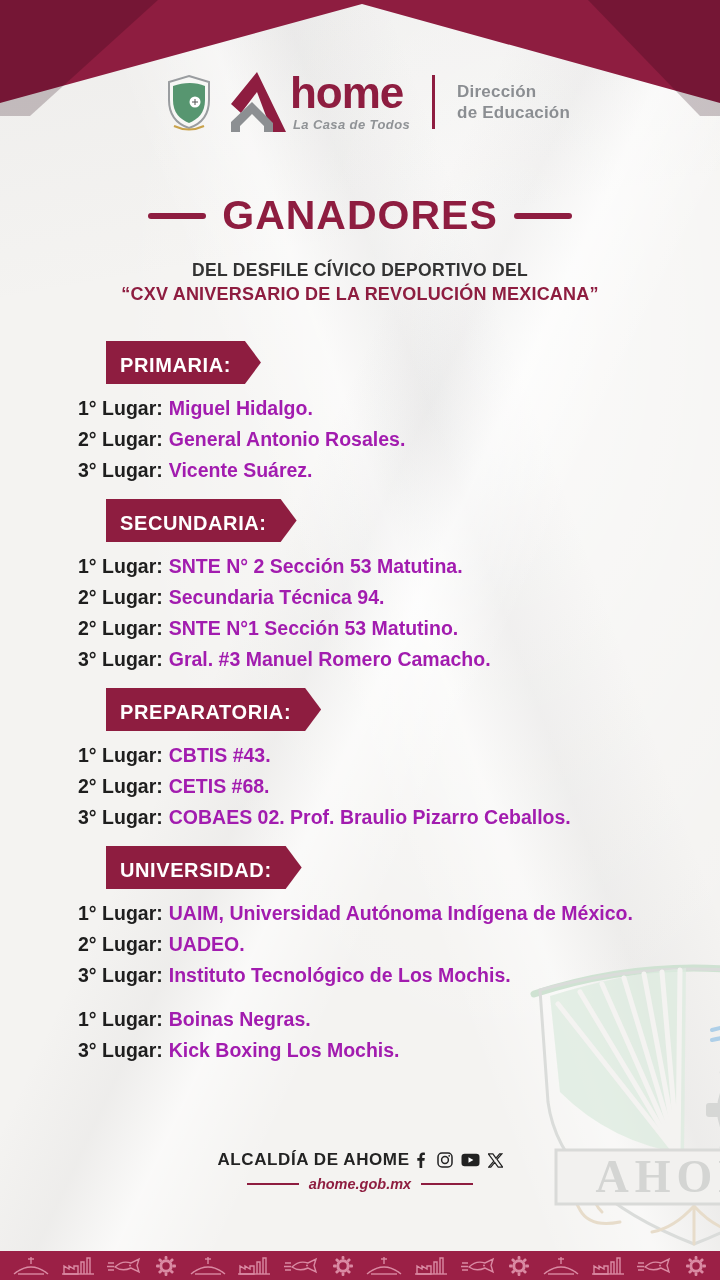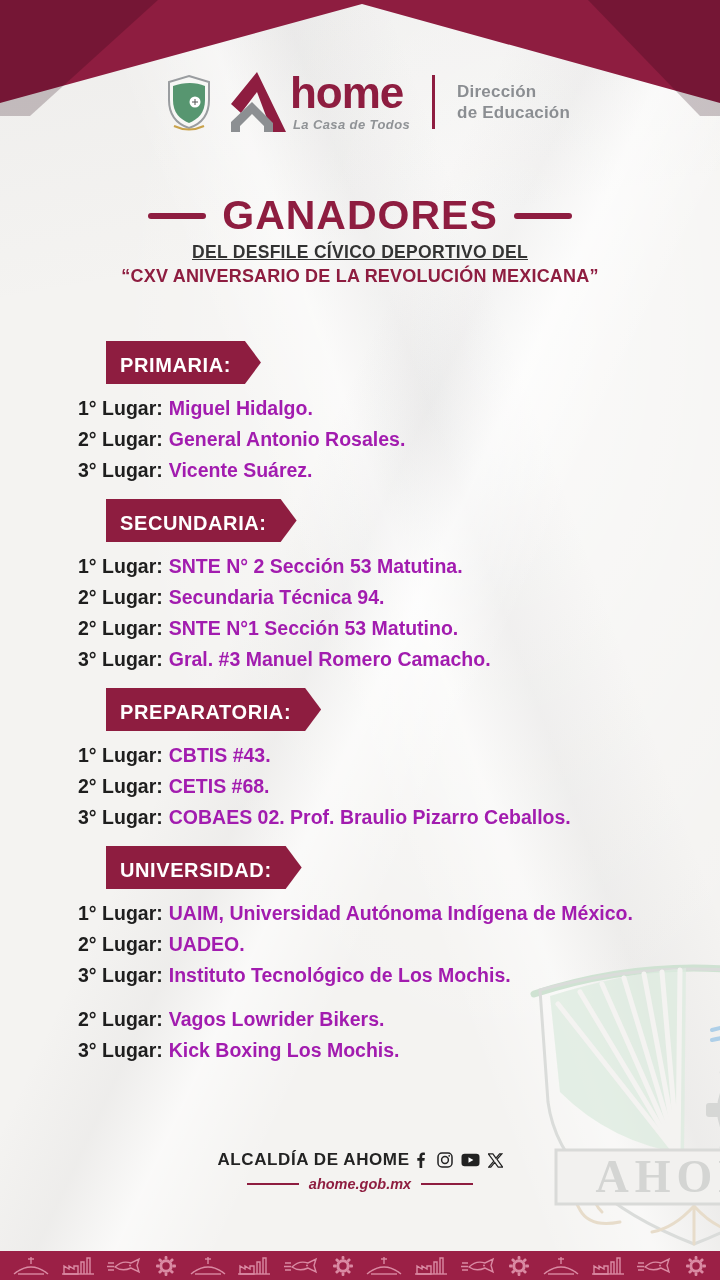--- a/index.html
+++ b/index.html
@@ -34,21 +34,21 @@
   .brand-word{font-size:44px; font-weight:800; line-height:.88; color:var(--maroon); letter-spacing:-1px;}
   .brand-col{display:flex; flex-direction:column;}
   .tagline{font-size:13px; font-style:italic; font-weight:700; color:#909396; letter-spacing:.4px; margin-top:4px; padding-left:3px;}
   .vdivider{width:3px; height:54px; background:var(--maroon); margin:0 6px;}
   .dept{font-size:17px; font-weight:700; color:var(--gray); line-height:1.25; letter-spacing:.2px;}
 
   .title-block{position:absolute; top:192px; width:100%; text-align:center; z-index:2;}
   .title-row{display:flex; align-items:center; justify-content:center; gap:16px;}
   .dash{width:58px; height:6px; border-radius:3px; background:var(--maroon);}
   .main-title{font-size:41px; font-weight:900; letter-spacing:1px; color:var(--maroon);}
-  .sub1{margin-top:3px; font-size:17.5px; font-weight:800; color:#333; letter-spacing:.3px;text-decoration:underline;}
+  .sub1{margin-top:21px; font-size:17.5px; font-weight:800; color:#333; letter-spacing:.3px;}
   .sub2{margin-top:3px; font-size:18px; font-weight:800; color:var(--maroon); letter-spacing:.2px;}
 
   .sections{position:absolute; top:341px; left:78px; right:24px; z-index:2;}
   .winner-section{margin-bottom:13px;}
   .badge{
     display:inline-block; background:var(--maroon); color:#fff;
     font-weight:800; font-size:20px; letter-spacing:.6px;
     padding:13px 30px 7px 14px; margin-bottom:9px;
     clip-path:polygon(0 0, calc(100% - 16px) 0, 100% 50%, calc(100% - 16px) 100%, 0 100%);
     margin-left:28px;
@@ -160,21 +160,21 @@
     <rect x="28" y="208" width="288" height="54" fill="#f2f1ef" stroke="#d9dad8" stroke-width="3"></rect>
     <text x="172" y="250" font-family="Liberation Serif, serif" font-size="46" font-weight="bold" fill="#d4d5d3" letter-spacing="6" text-anchor="middle" stroke="none">AHOME</text>
   </g>
 </svg>
 
 <div class="sections" id="sections">
     <section class="winner-section"><div class="badge">PRIMARIA:</div><div class="row"><span class="place">1° Lugar:</span><span class="name">Miguel Hidalgo.</span></div><div class="row"><span class="place">2° Lugar:</span><span class="name">General Antonio Rosales.</span></div><div class="row"><span class="place">3° Lugar:</span><span class="name">Vicente Suárez.</span></div></section>
     <section class="winner-section"><div class="badge">SECUNDARIA:</div><div class="row"><span class="place">1° Lugar:</span><span class="name">SNTE N° 2 Sección 53 Matutina.</span></div><div class="row"><span class="place">2° Lugar:</span><span class="name">Secundaria Técnica 94.</span></div><div class="row"><span class="place">2° Lugar:</span><span class="name">SNTE N°1 Sección 53 Matutino.</span></div><div class="row"><span class="place">3° Lugar:</span><span class="name">Gral. #3 Manuel Romero Camacho.</span></div></section>
     <section class="winner-section"><div class="badge">PREPARATORIA:</div><div class="row"><span class="place">1° Lugar:</span><span class="name">CBTIS #43.</span></div><div class="row"><span class="place">2° Lugar:</span><span class="name">CETIS #68.</span></div><div class="row"><span class="place">3° Lugar:</span><span class="name">COBAES 02. Prof. Braulio Pizarro Ceballos.</span></div></section>
     <section class="winner-section"><div class="badge">UNIVERSIDAD:</div><div class="row"><span class="place">1° Lugar:</span><span class="name">UAIM, Universidad Autónoma Indígena de México.</span></div><div class="row"><span class="place">2° Lugar:</span><span class="name">UADEO.</span></div><div class="row"><span class="place">3° Lugar:</span><span class="name">Instituto Tecnológico de Los Mochis.</span></div></section>
-    <section class="winner-section"><div class="row"><span class="place">2° Lugar:</span><span class="name">Vagos Lowrider Bikers.</span></div><div class="row"><span class="place">3° Lugar:</span><span class="name">Kick Boxing Los Mochis.</span></div></section>
+    <section class="winner-section"><div class="row"><span class="place">1° Lugar:</span><span class="name">Boinas Negras.</span></div><div class="row"><span class="place">3° Lugar:</span><span class="name">Kick Boxing Los Mochis.</span></div></section>
   </div>
 
 <div class="footer">
   <div class="footer-row1">
     <span class="footer-org">ALCALDÍA DE AHOME</span>
     <span class="social" id="social">
         <span>
           <svg width="16" height="16" viewBox="0 0 16 16">
             <path d="M9.2 16V8.7h2.2l.4-2.6H9.2V4.4c0-.8.3-1.3 1.4-1.3h1.3V.8C11.6.7 10.8.6 9.9.6 7.9.6 6.5 1.8 6.5 4v2.1H4.3v2.6h2.2V16z" fill="#222"></path>
           </svg>

